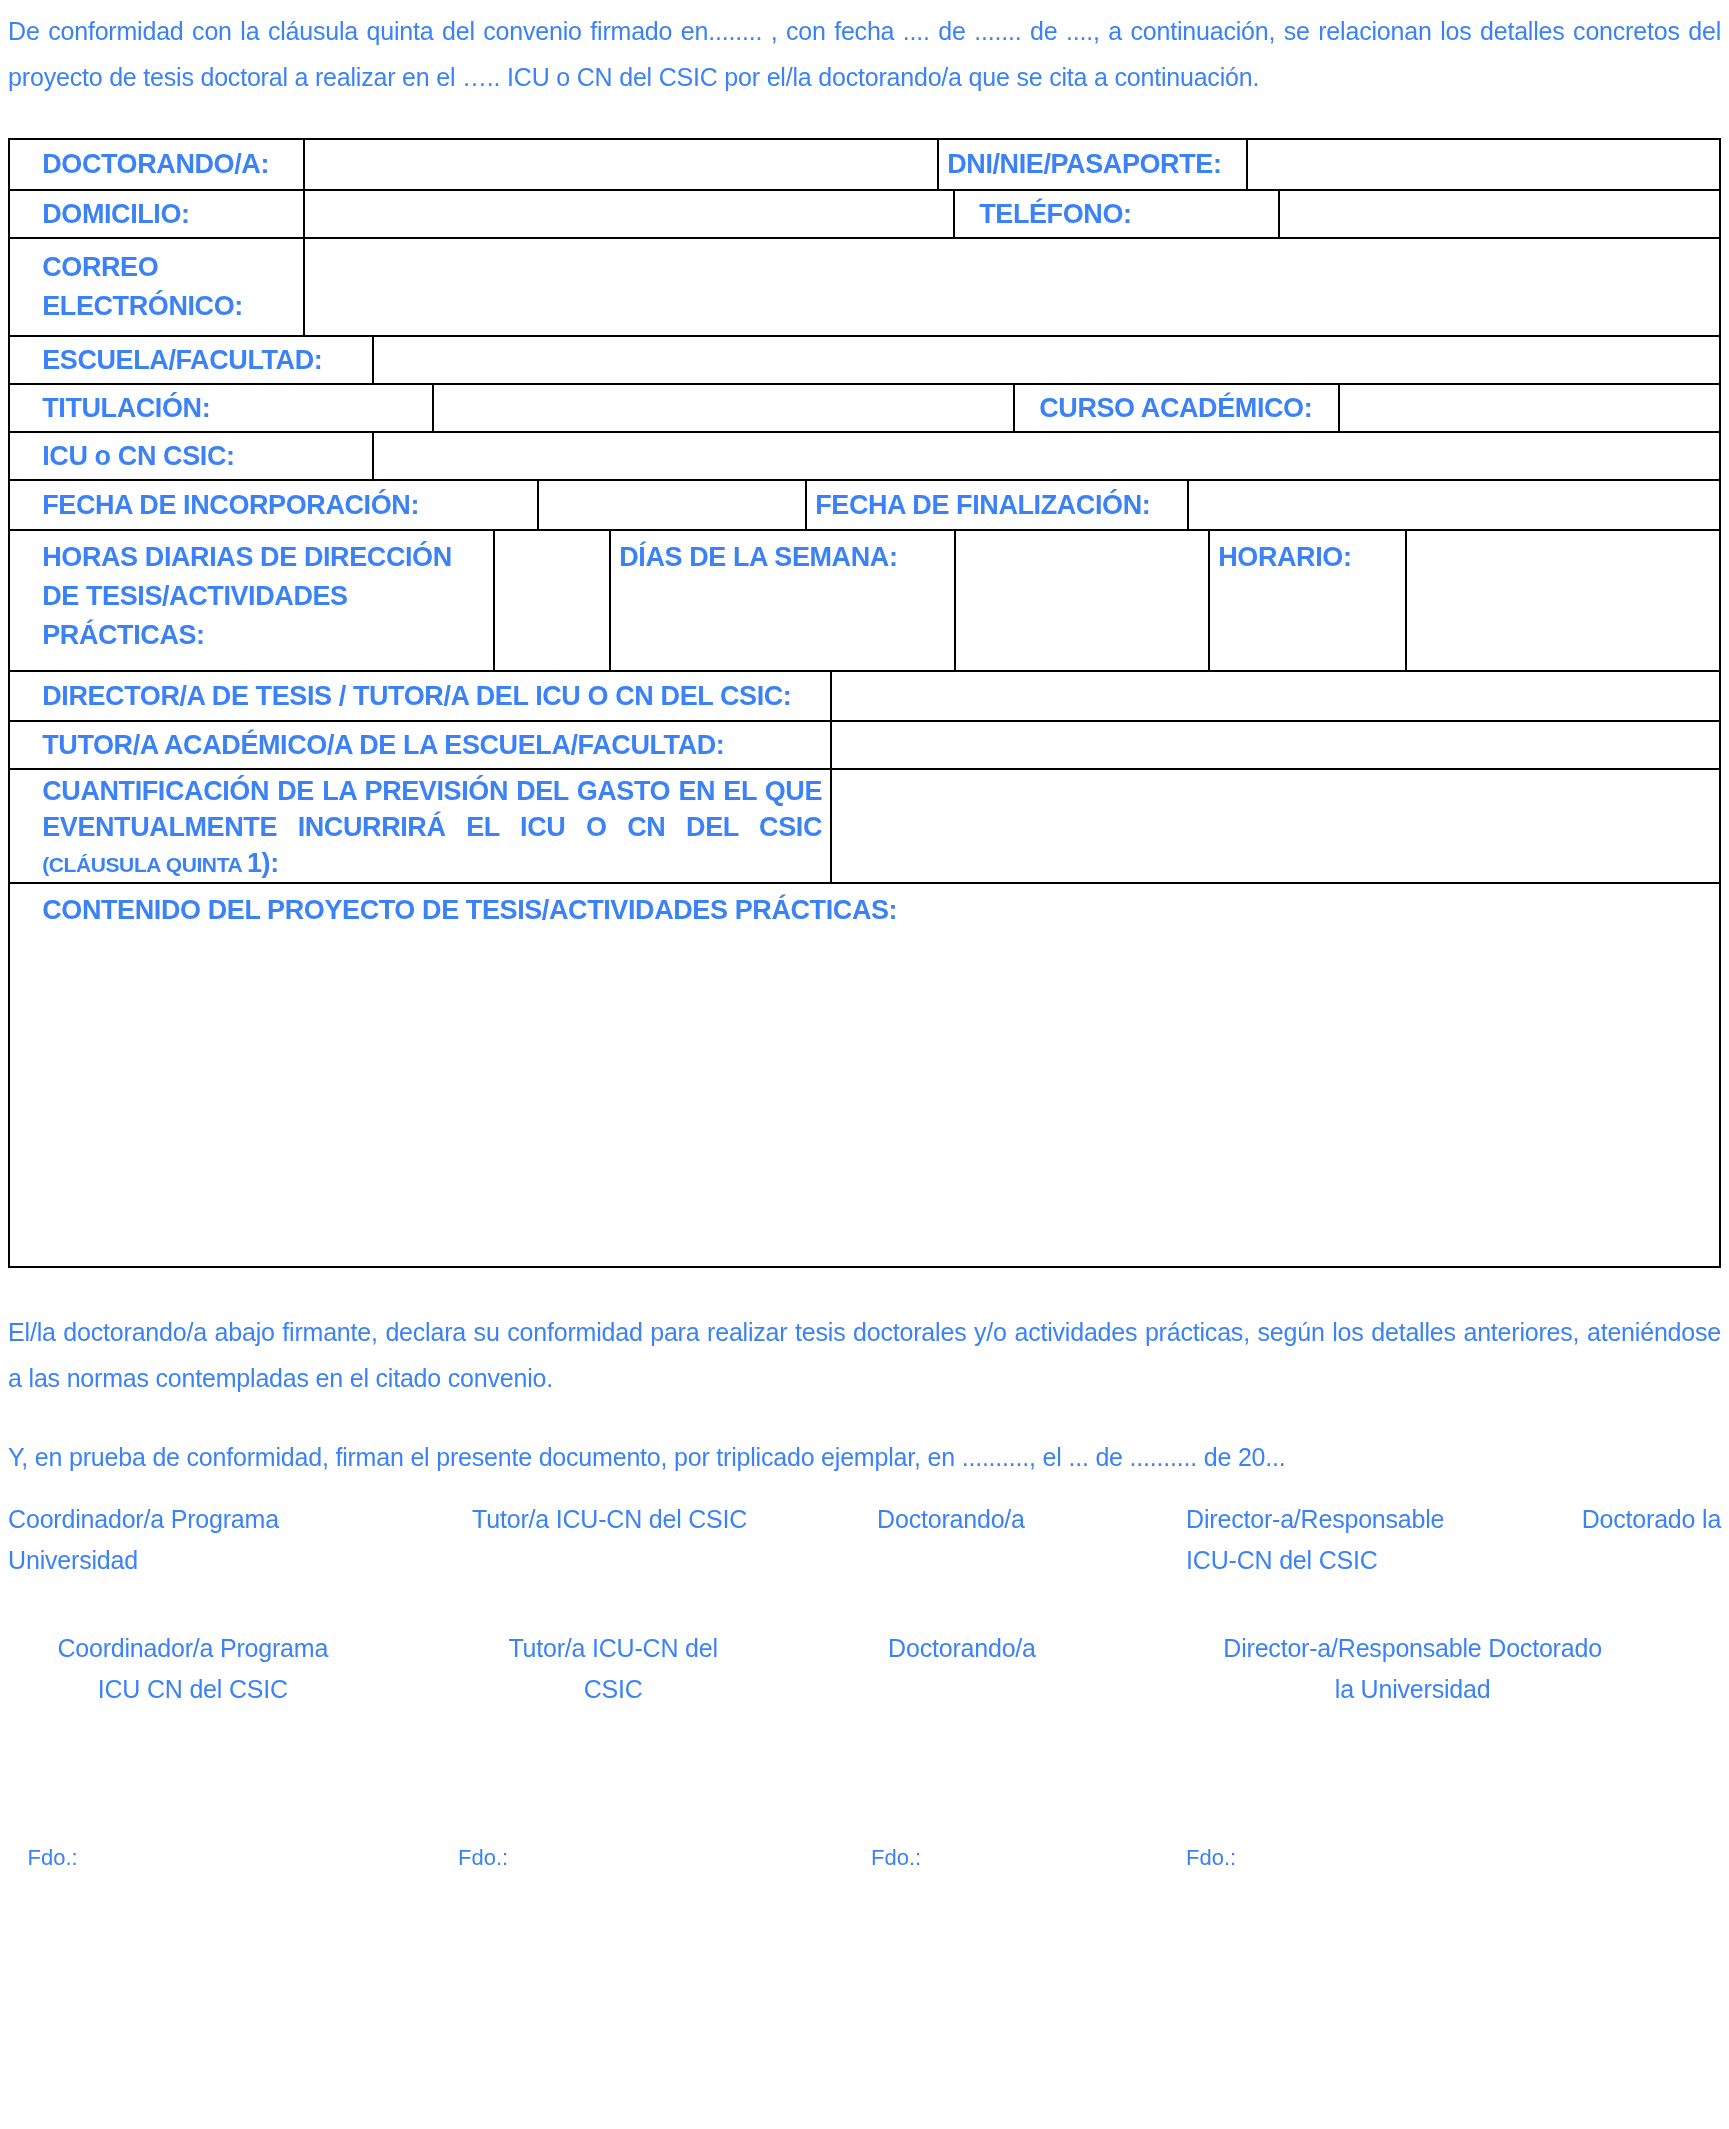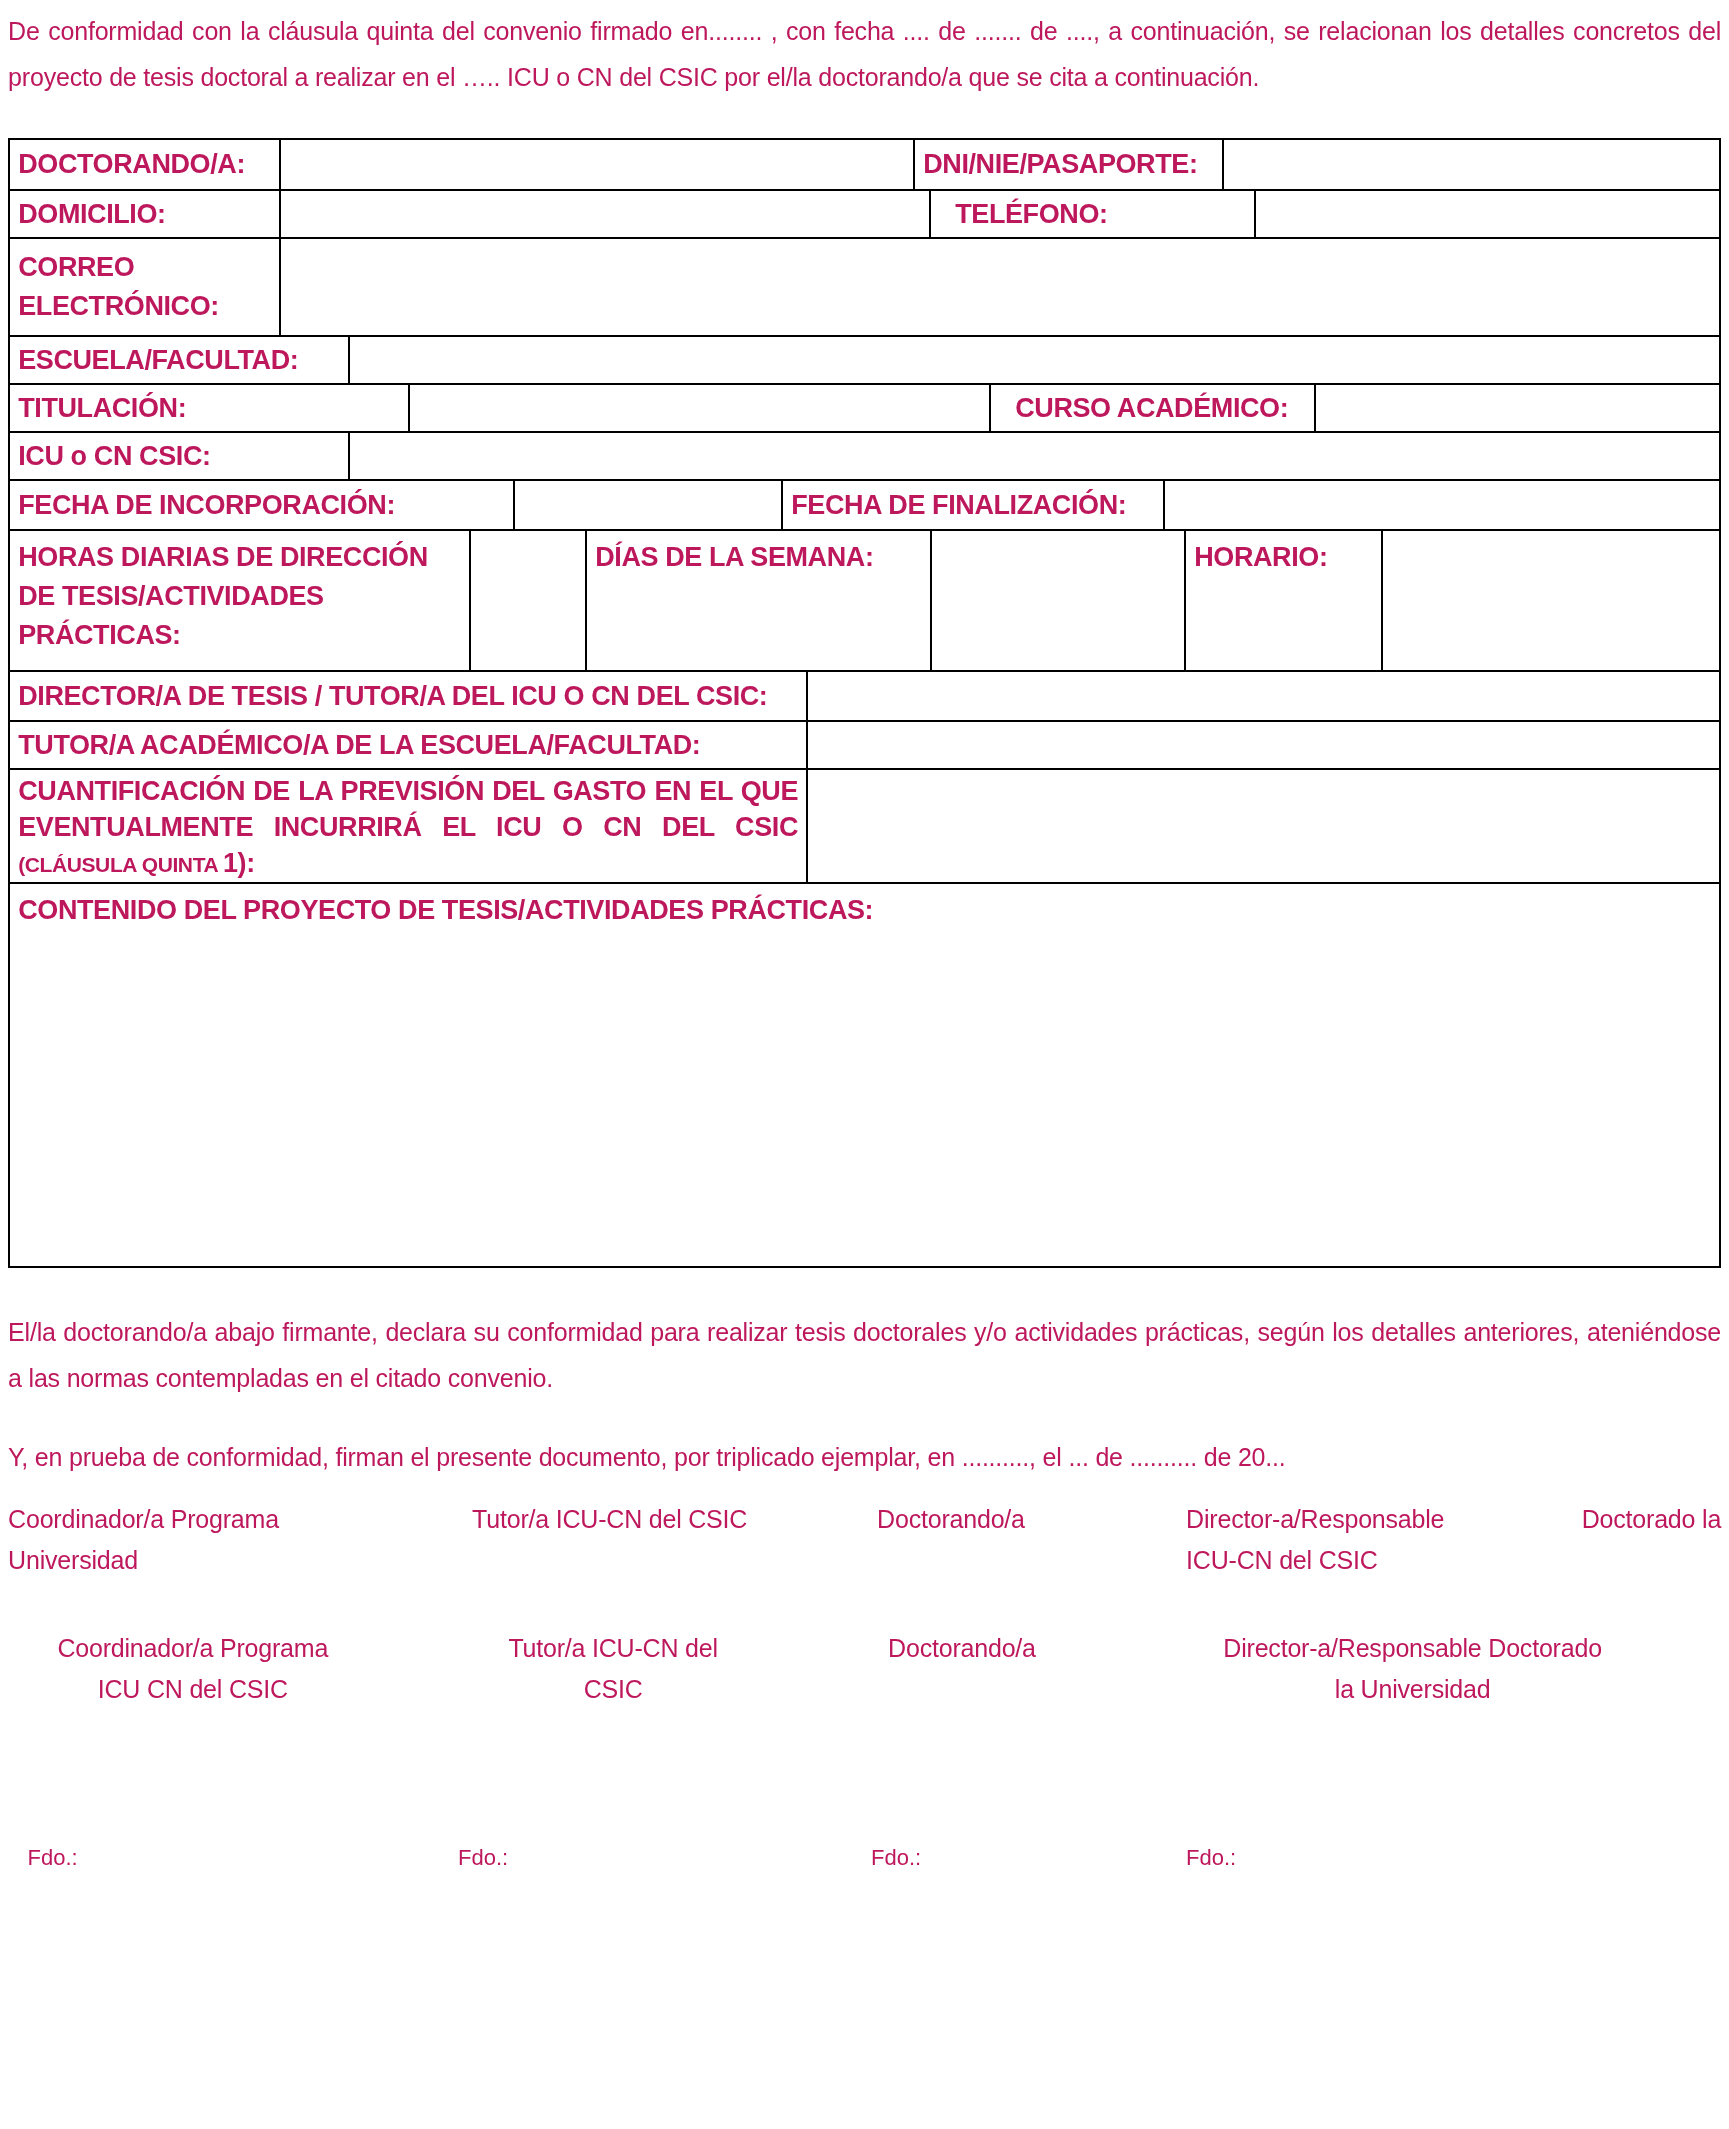--- a/index.html
+++ b/index.html
@@ -1,20 +1,20 @@
 <!DOCTYPE html>
 <html style="font-size:13px"><head>
 <meta charset="utf-8">
 <style>
   * { box-sizing: border-box; }
   html, body { margin: 0; padding: 0; background: #888; }
   .page {
     width: 1730px; height: 2129px;
     background: #ffffff;
-    color: #be185d;
+    color: #3b82f6;
     font-family: "Liberation Sans", sans-serif;
     position: relative;
     margin: 0 auto;
     overflow: hidden;
   }
   .content { padding: 8.1px 9px 0 8.1px; }
 
   
   .para {
     font-size: 25px;
@@ -24,21 +24,21 @@
     letter-spacing: -0.2px;
   }
   .para.left { text-align: left; }
 
   
   .ftable {
     margin-top: 38px;
     width: 1713px;
     border: 2.4px solid #000;
   }
-  .frow { display: flex; border-bottom: 2.4px solid #000; }
+  .frow { display: flex; border-bottom: 2.4px solid #000; padding-left: 24px; }
   .frow:last-child { border-bottom: none; }
   .fcell {
     flex: 0 0 auto;
     border-right: 2.4px solid #000;
     padding: 3.3px 8.1px;
     display: flex;
     align-items: center;
     overflow: hidden;
   }
   .fcell:last-child { border-right: none; }

